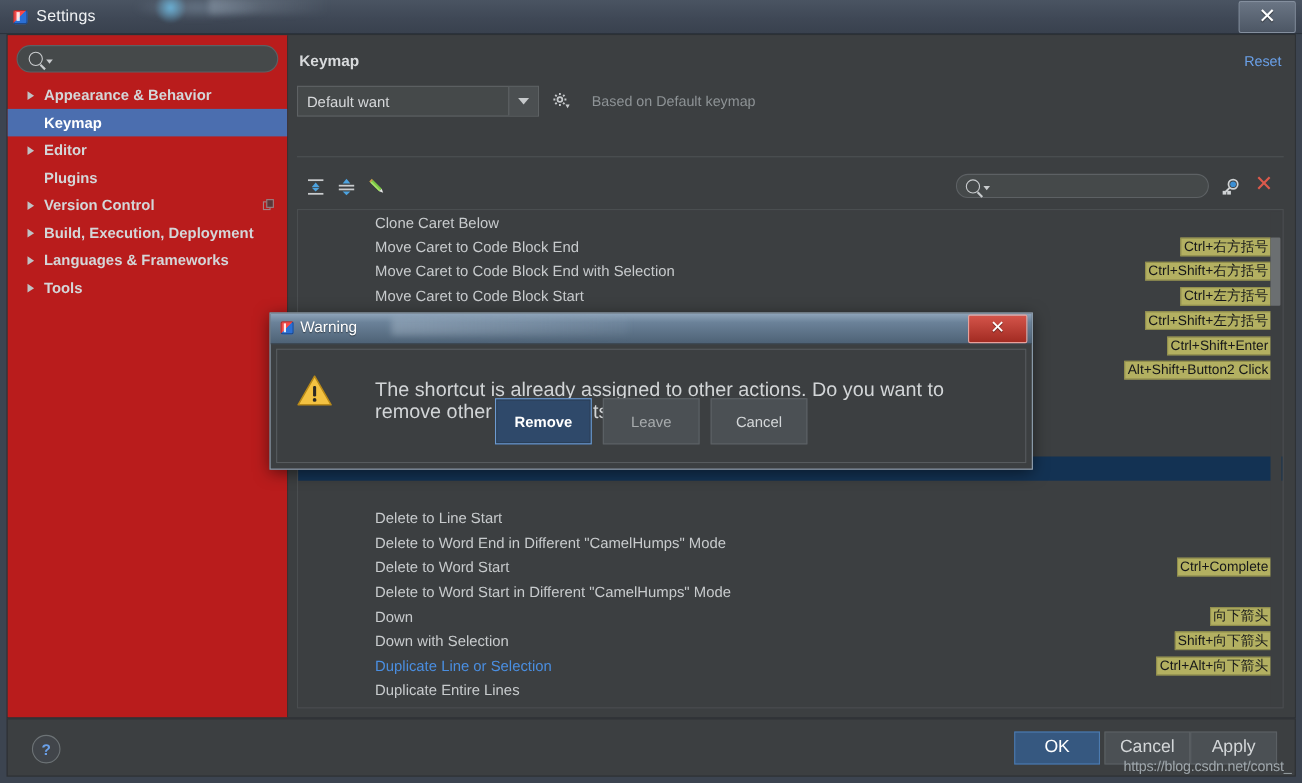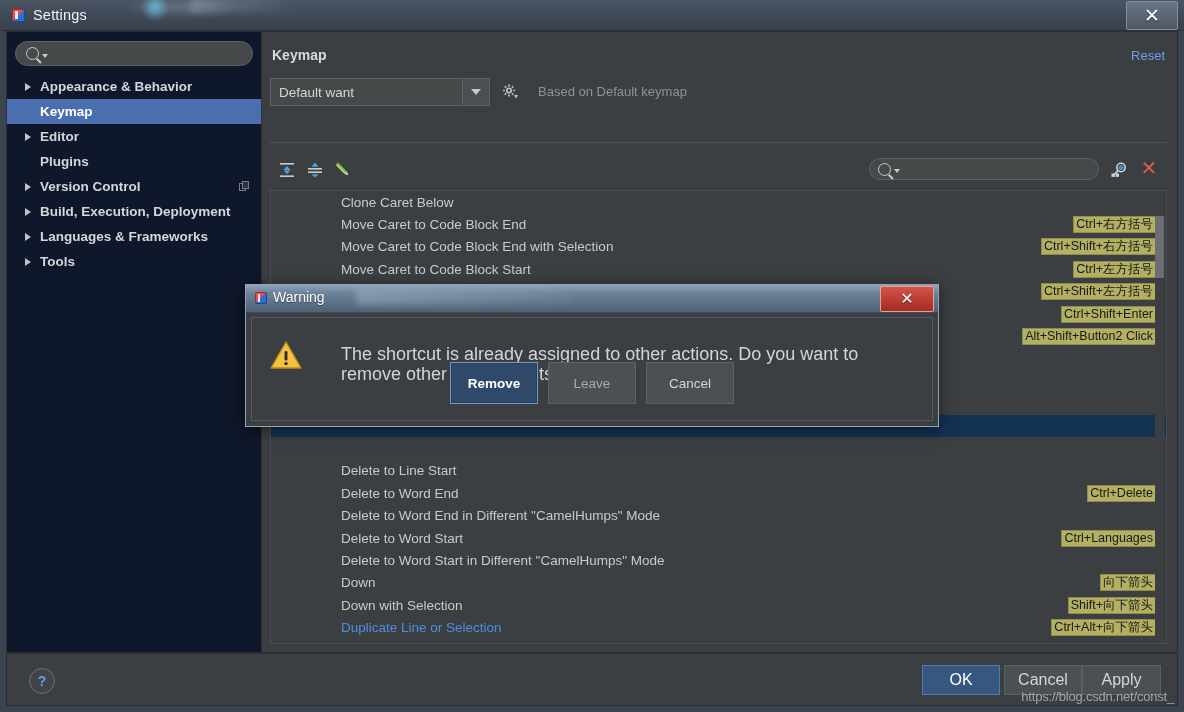--- a/index.html
+++ b/index.html
@@ -53,21 +53,21 @@
     cursor:pointer;
   }
 
   
   .content{
     position:absolute;left:6px;top:31px;width:1172px;height:622px;
     background:#3c3f41;border:1px solid #2c3034;box-sizing:border-box;
     display:flex;
   }
   .sidebar{
-    width:255px;background:#0f172a;border-right:1px solid #2f3234;
+    width:255px;background:#b91c1c;border-right:1px solid #2f3234;
     box-sizing:border-box;padding:0;position:relative;
   }
   .search-wrap{padding:9px 8px 4px 8px;}
   .search-box{
     height:25px;background:#45494a;border:1px solid #5d6164;border-radius:13px;
     display:flex;align-items:center;padding:0 10px;box-sizing:border-box;
   }
   .magnifier{
     position:relative;width:11px;height:11px;border:1.6px solid #c9ccce;border-radius:50%;
     flex:0 0 auto;
@@ -442,29 +442,25 @@
             <div class="lrow sel">
               <div class="lname"></div>
             </div>
             <div class="lrow">
               <div class="lname"></div>
             </div>
             <div class="lrow">
               <div class="lname">Delete to Line Start</div>
             </div>
             <div class="lrow">
-              <div class="lname">Delete to Word End</div>
-              <div class="kbadge">Ctrl+Delete</div>
-            </div>
-            <div class="lrow">
               <div class="lname">Delete to Word End in Different "CamelHumps" Mode</div>
             </div>
             <div class="lrow">
               <div class="lname">Delete to Word Start</div>
-              <div class="kbadge">Ctrl+Languages</div>
+              <div class="kbadge">Ctrl+Complete</div>
             </div>
             <div class="lrow">
               <div class="lname">Delete to Word Start in Different "CamelHumps" Mode</div>
             </div>
             <div class="lrow">
               <div class="lname">Down</div>
               <div class="kbadge">向下箭头</div>
             </div>
             <div class="lrow">
               <div class="lname">Down with Selection</div>

